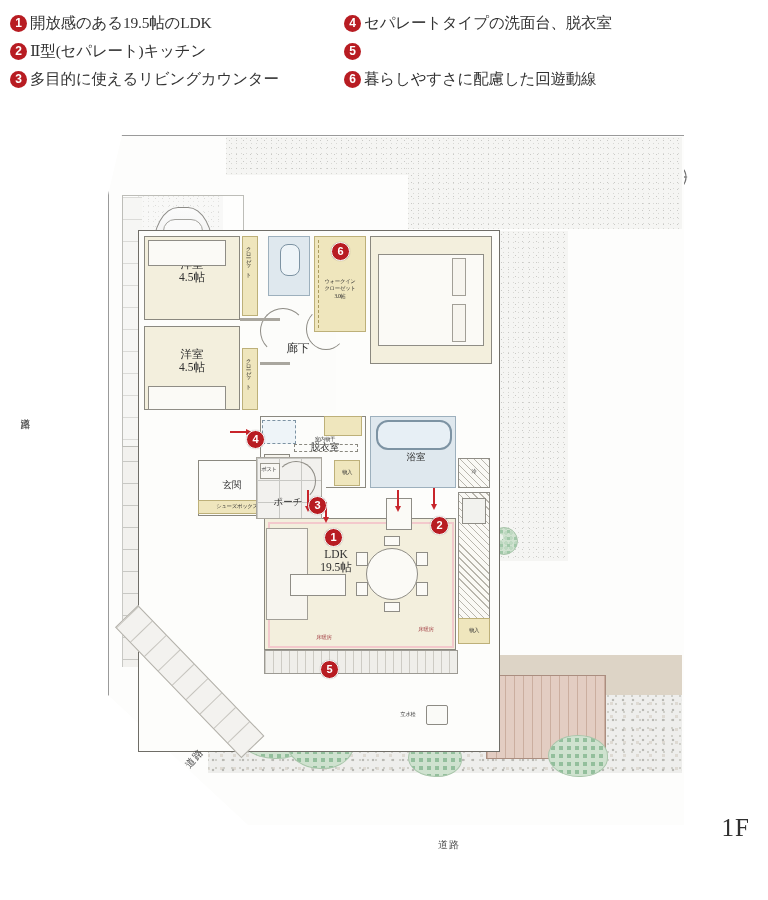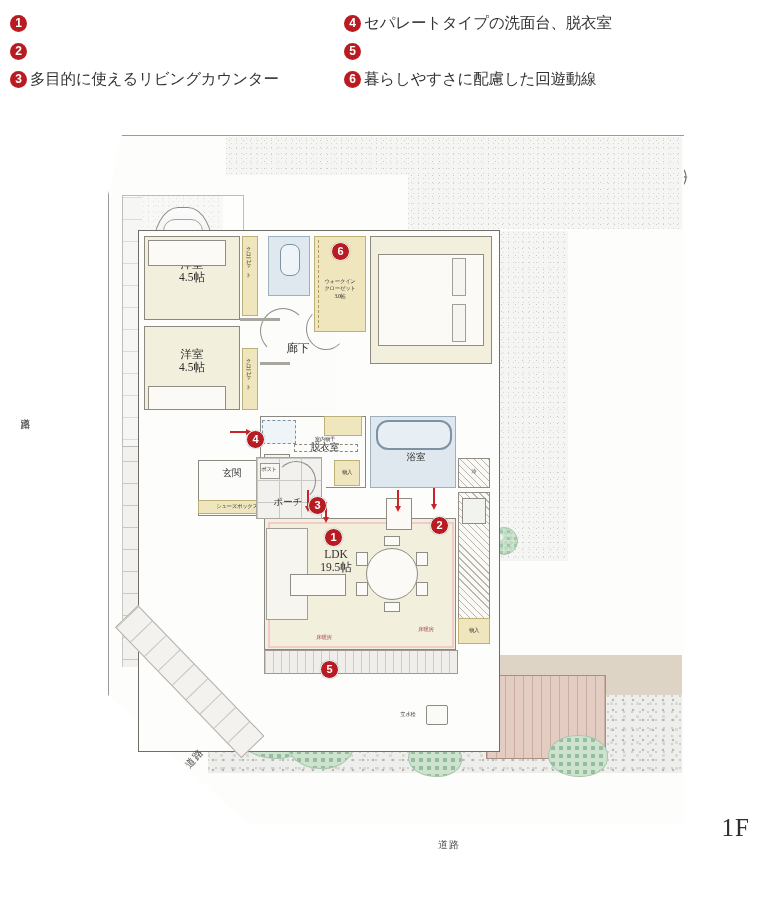--- a/index.html
+++ b/index.html
@@ -183,23 +183,25 @@
   }
 </style>
 </head>
 <body>
 
 <div id="legend">
 
   <div class="legend-col left">
     <div class="legend-row">
       <span class="badge">1</span>
+      <span class="legend-text">開放感のある19.5帖のLDK</span>
     </div>
     <div class="legend-row">
       <span class="badge">2</span>
+      <span class="legend-text">Ⅱ型(セパレート)キッチン</span>
     </div>
     <div class="legend-row">
       <span class="badge">3</span>
       <span class="legend-text">多目的に使えるリビングカウンター</span>
     </div>
   </div>
 
   <div class="legend-col right">
     <div class="legend-row">
       <span class="badge">4</span>
@@ -341,21 +343,21 @@
       <div class="abs" style="left:126px;top:224px;width:24px;height:22px;border:1px solid #8a887f;background:#f7f5ee;"></div>
       <div class="rlabel xs" style="left:126px;top:228px;width:24px;line-height:1.3;"><span>床下収納</span></div>
       <div class="room floor-closet" style="left:186px;top:186px;width:38px;height:20px;border:1px solid #bdb079;"></div>
       <div class="pbadge" style="left:108px;top:200px;">4</div>
 
       <div class="room floor-tile" style="left:232px;top:186px;width:86px;height:72px;border:1px solid #9db0bd;"></div>
       <div class="bathtub" style="left:238px;top:190px;width:76px;height:30px;"></div>
       <div class="rlabel mid" style="left:258px;top:222px;width:40px;">浴室</div>
 
       <div class="room floor-white" style="left:60px;top:230px;width:66px;height:56px;border:1px solid #8a887f;"></div>
-      <div class="rlabel mid" style="left:68px;top:238px;width:52px;">玄関</div>
+      <div class="rlabel mid" style="left:68px;top:250px;width:52px;">玄関</div>
       <div class="room floor-closet" style="left:60px;top:270px;width:78px;height:14px;border:1px solid #bdb079;"></div>
       <div class="rlabel xs" style="left:60px;top:273px;width:78px;">シューズボックス</div>
 
       <div class="room floor-white" style="left:126px;top:230px;width:62px;height:58px;"></div>
       <div class="rlabel mid" style="left:128px;top:238px;width:58px;">ホール</div>
 
       <div class="room floor-closet" style="left:196px;top:230px;width:26px;height:26px;border:1px solid #bdb079;"></div>
       <div class="rlabel xs" style="left:196px;top:239px;width:26px;">物入</div>
 
       <div class="room floor-cream" style="left:126px;top:288px;width:192px;height:132px;border:1px solid #8a887f;"></div>

